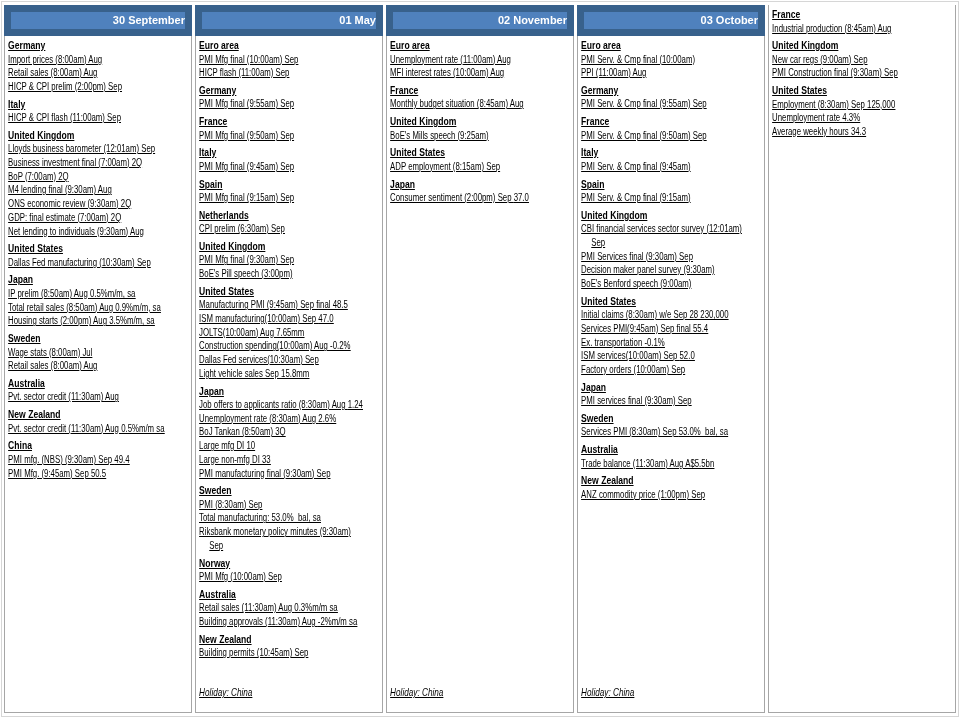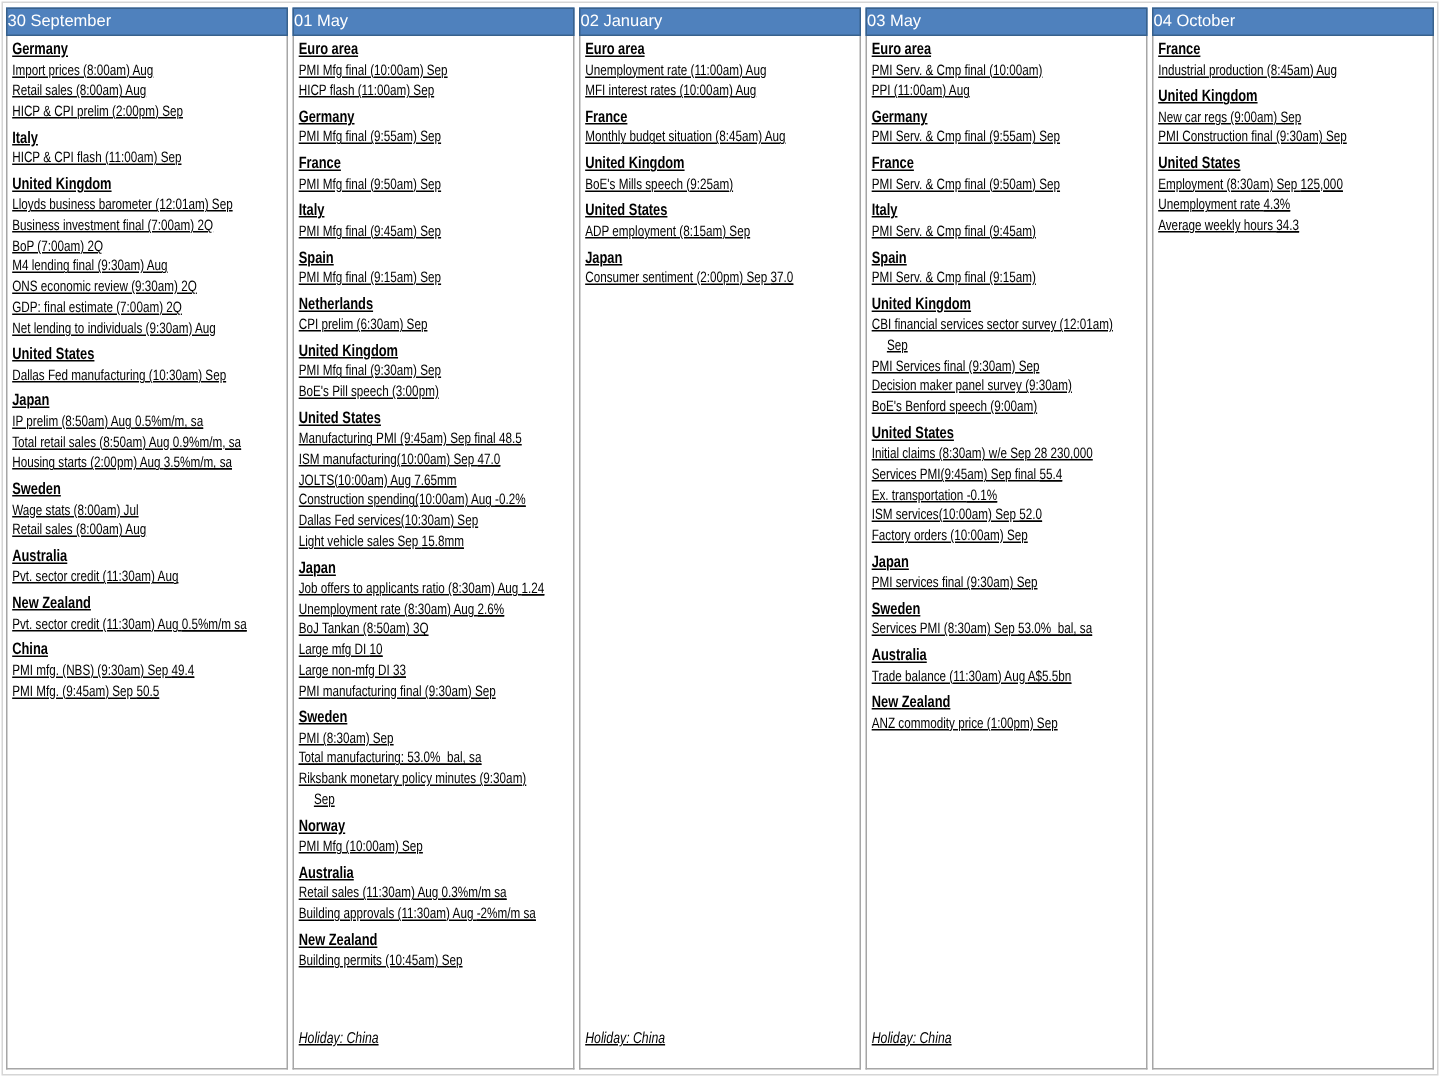--- a/index.html
+++ b/index.html
@@ -4,23 +4,23 @@
 <style>
   html,body{margin:0;padding:0;background:#ffffff;}
   body{width:962px;height:720px;position:relative;font-family:"Liberation Sans","DejaVu Sans",sans-serif;color:#000;}
   .board{
     position:absolute;left:1px;top:1px;width:958px;height:716px;
     border:1px solid #d6d6d6;background:#fff;box-sizing:border-box;
     display:flex;gap:3px;padding:3px 2px;
   }
   .col{flex:1;min-width:0;display:flex;flex-direction:column;}
   .col-header{
-    height:17px;line-height:17px;text-align:left;
-    background:#4F81BD;border:1px solid #fca5a5;
-    color:#fff;font-size:11px;font-weight:normal;
+    height:17px;line-height:17px;text-align:right;
+    background:#4F81BD;border:7px solid #fca5a5;
+    color:#fff;font-size:11px;font-weight:bold;
     flex:0 0 auto;box-sizing:content-box;
   }
   .col-body{
     flex:1;border:1px solid #a6a6a6;border-top:none;background:#fff;
     overflow:hidden;display:flex;flex-direction:column;text-decoration:underline;
   }
   .col-body-inner{
     width:128.2%;transform:scaleX(0.78);transform-origin:0 0;
     flex:1;display:flex;flex-direction:column;
     padding:3px 6px 6px 4px;box-sizing:border-box;
@@ -168,21 +168,21 @@
           </div>
           <div class="group">
             <div class="country">New Zealand</div>
             <div class="event">Building permits (10:45am) Sep</div>
           </div>
           <div class="holiday">Holiday: China</div>
         </div>
       </div>
     </div>
     <div class="col">
-      <div class="col-header" style="background: rgb(79, 129, 189); border-color: rgb(56, 97, 140); color: rgb(255, 255, 255);">02 January</div>
+      <div class="col-header" style="background: rgb(79, 129, 189); border-color: rgb(56, 97, 140); color: rgb(255, 255, 255);">02 November</div>
       <div class="col-body" style="border-color: rgb(166, 166, 166);">
         <div class="col-body-inner">
           <div class="group">
             <div class="country">Euro area</div>
             <div class="event">Unemployment rate (11:00am) Aug</div>
             <div class="event">MFI interest rates (10:00am) Aug</div>
           </div>
           <div class="group">
             <div class="country">France</div>
             <div class="event">Monthly budget situation (8:45am) Aug</div>
@@ -197,21 +197,21 @@
           </div>
           <div class="group">
             <div class="country">Japan</div>
             <div class="event">Consumer sentiment (2:00pm) Sep <span class="u">37.0</span></div>
           </div>
           <div class="holiday">Holiday: China</div>
         </div>
       </div>
     </div>
     <div class="col">
-      <div class="col-header" style="background: rgb(79, 129, 189); border-color: rgb(56, 97, 140); color: rgb(255, 255, 255);">03 May</div>
+      <div class="col-header" style="background: rgb(79, 129, 189); border-color: rgb(56, 97, 140); color: rgb(255, 255, 255);">03 October</div>
       <div class="col-body" style="border-color: rgb(166, 166, 166);">
         <div class="col-body-inner">
           <div class="group">
             <div class="country">Euro area</div>
             <div class="event">PMI Serv. &amp; Cmp final (10:00am)</div>
             <div class="event">PPI (11:00am) Aug</div>
           </div>
           <div class="group">
             <div class="country">Germany</div>
             <div class="event">PMI Serv. &amp; Cmp final (9:55am) Sep</div>
@@ -258,21 +258,20 @@
           </div>
           <div class="group">
             <div class="country">New Zealand</div>
             <div class="event">ANZ commodity price (1:00pm) Sep</div>
           </div>
           <div class="holiday">Holiday: China</div>
         </div>
       </div>
     </div>
     <div class="col">
-      <div class="col-header" style="background: rgb(79, 129, 189); border-color: rgb(56, 97, 140); color: rgb(255, 255, 255);">04 October</div>
       <div class="col-body" style="border-color: rgb(166, 166, 166);">
         <div class="col-body-inner">
           <div class="group">
             <div class="country">France</div>
             <div class="event">Industrial production (8:45am) Aug</div>
           </div>
           <div class="group">
             <div class="country">United Kingdom</div>
             <div class="event">New car regs (9:00am) Sep</div>
             <div class="event">PMI Construction final (9:30am) Sep</div>

